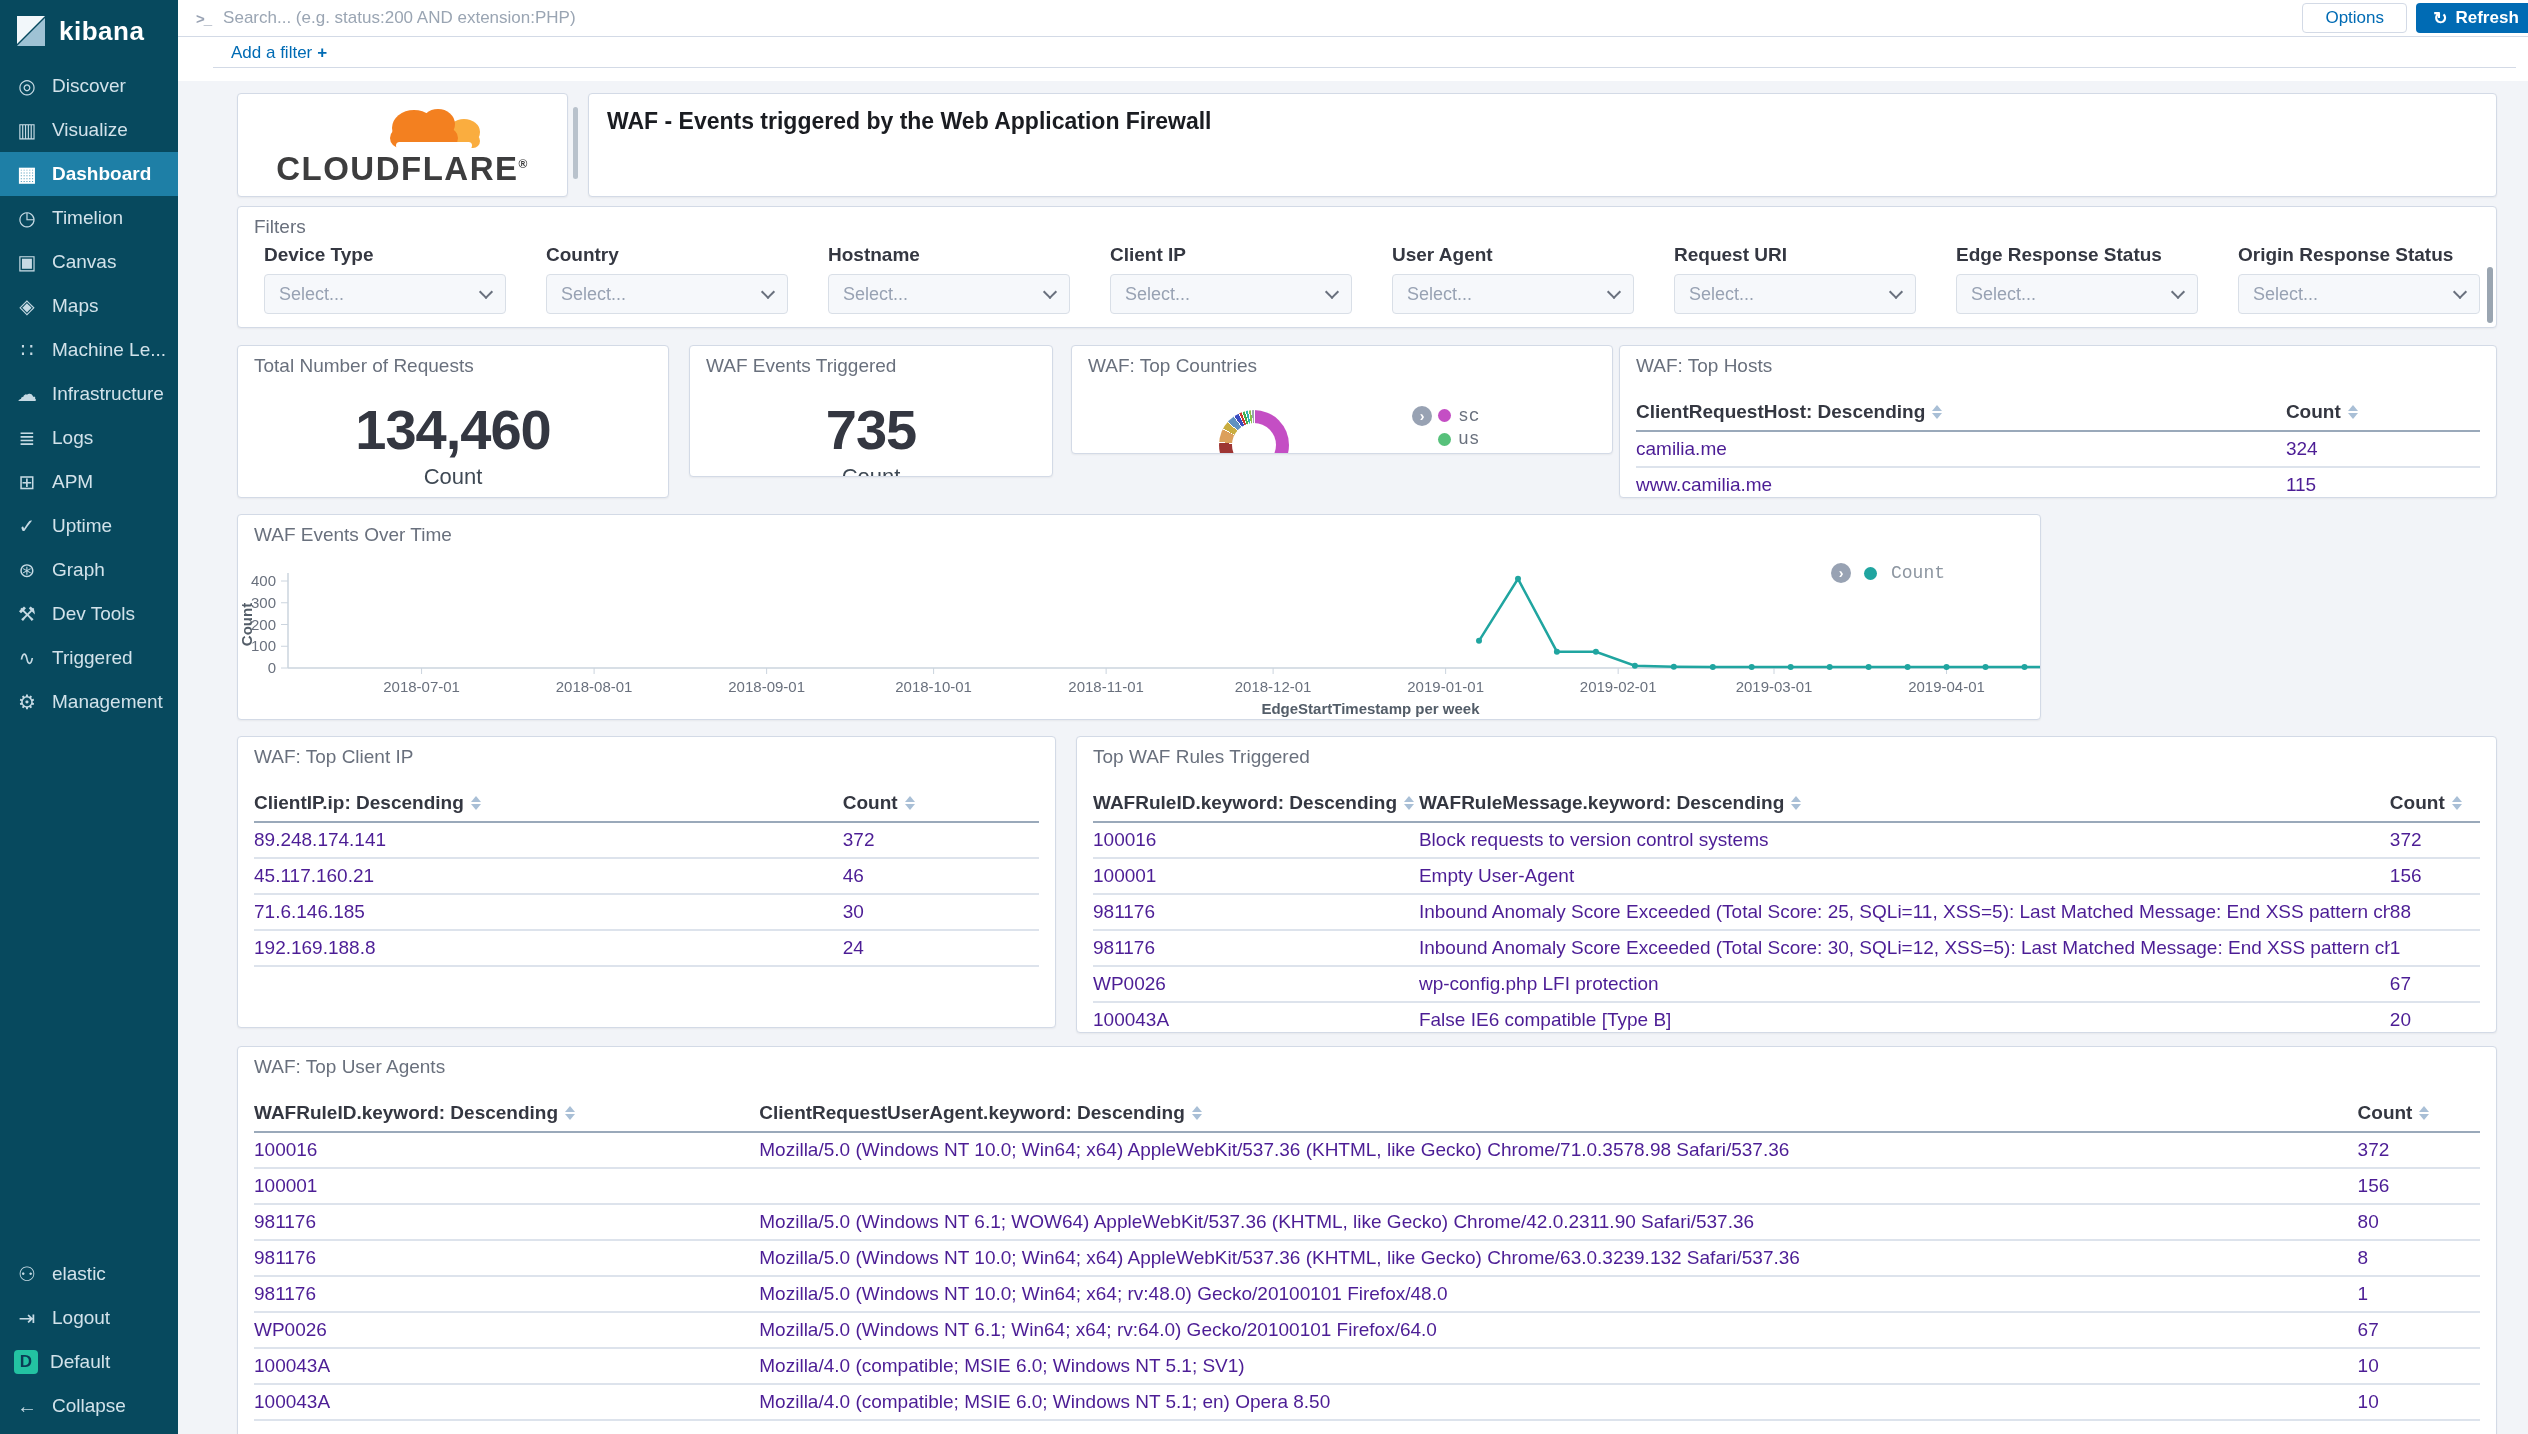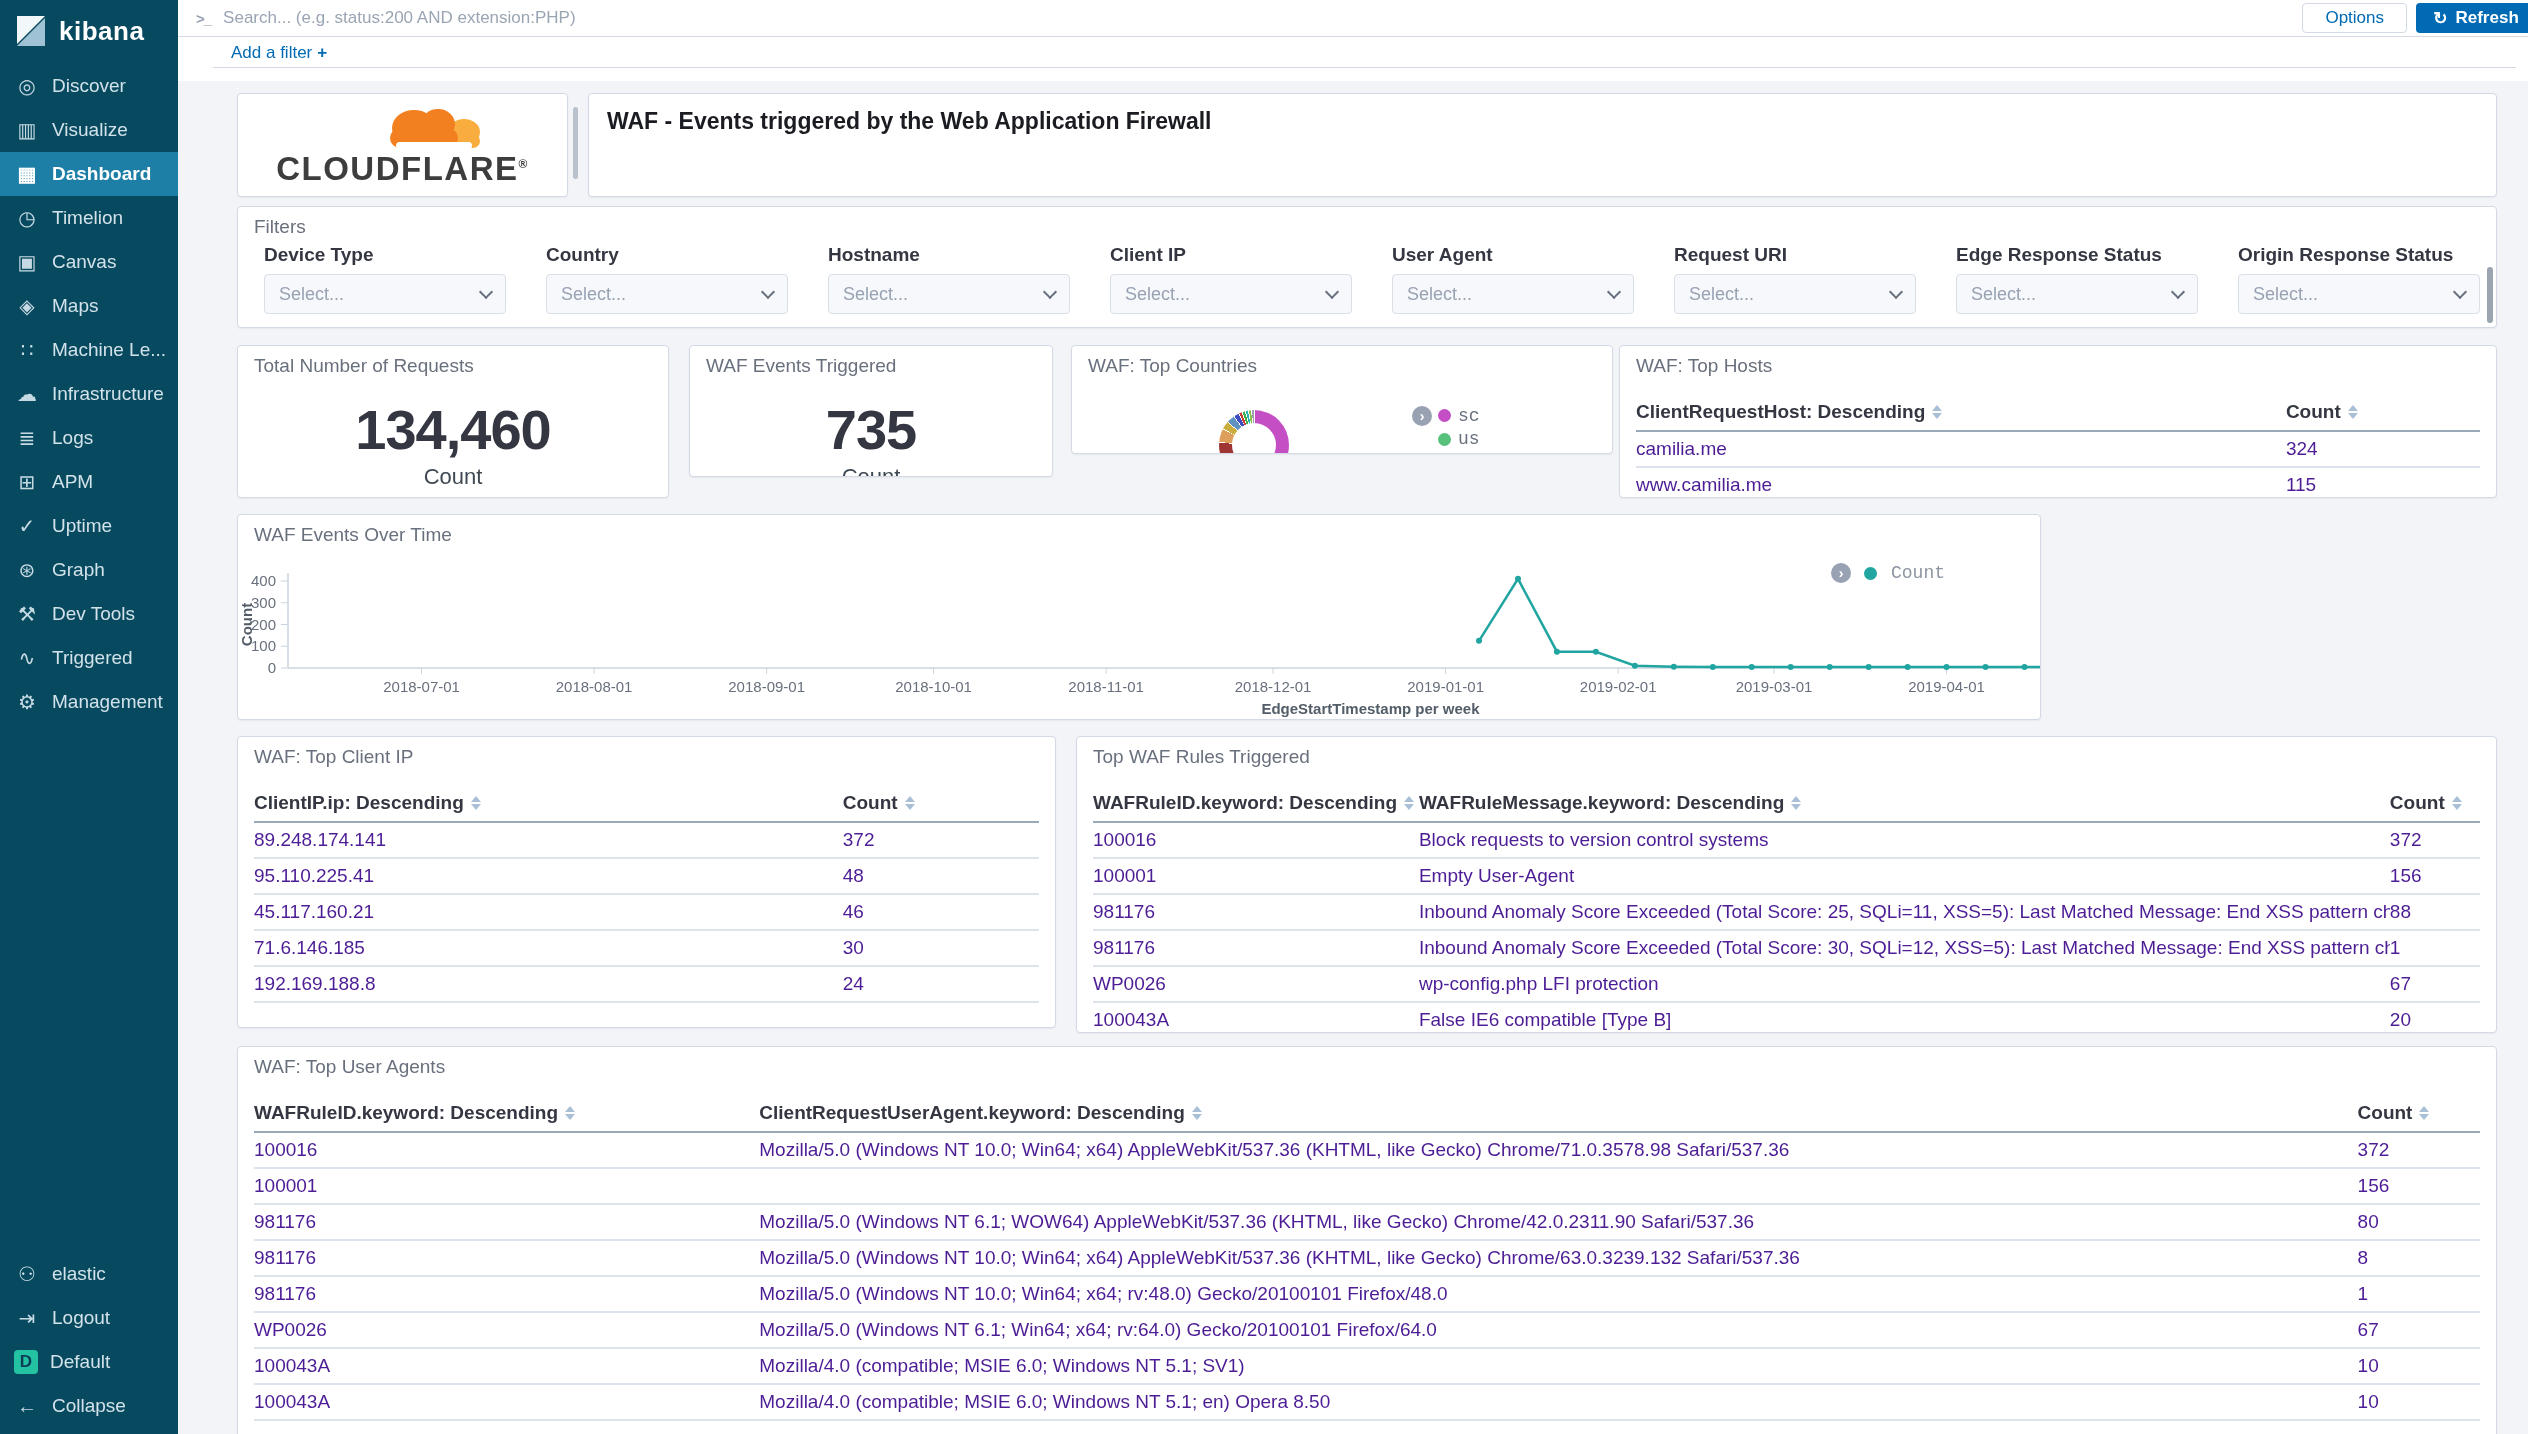--- a/index.html
+++ b/index.html
@@ -466,24 +466,20 @@
                     </span>
                   </span></th>
               </tr>
             </thead>
             <tbody>
               <tr>
                 <td>89.248.174.141</td>
                 <td>372</td>
               </tr>
               <tr>
-                <td>95.110.225.41</td>
-                <td>48</td>
-              </tr>
-              <tr>
                 <td>45.117.160.21</td>
                 <td>46</td>
               </tr>
               <tr>
                 <td>71.6.146.185</td>
                 <td>30</td>
               </tr>
               <tr>
                 <td>192.169.188.8</td>
                 <td>24</td>

